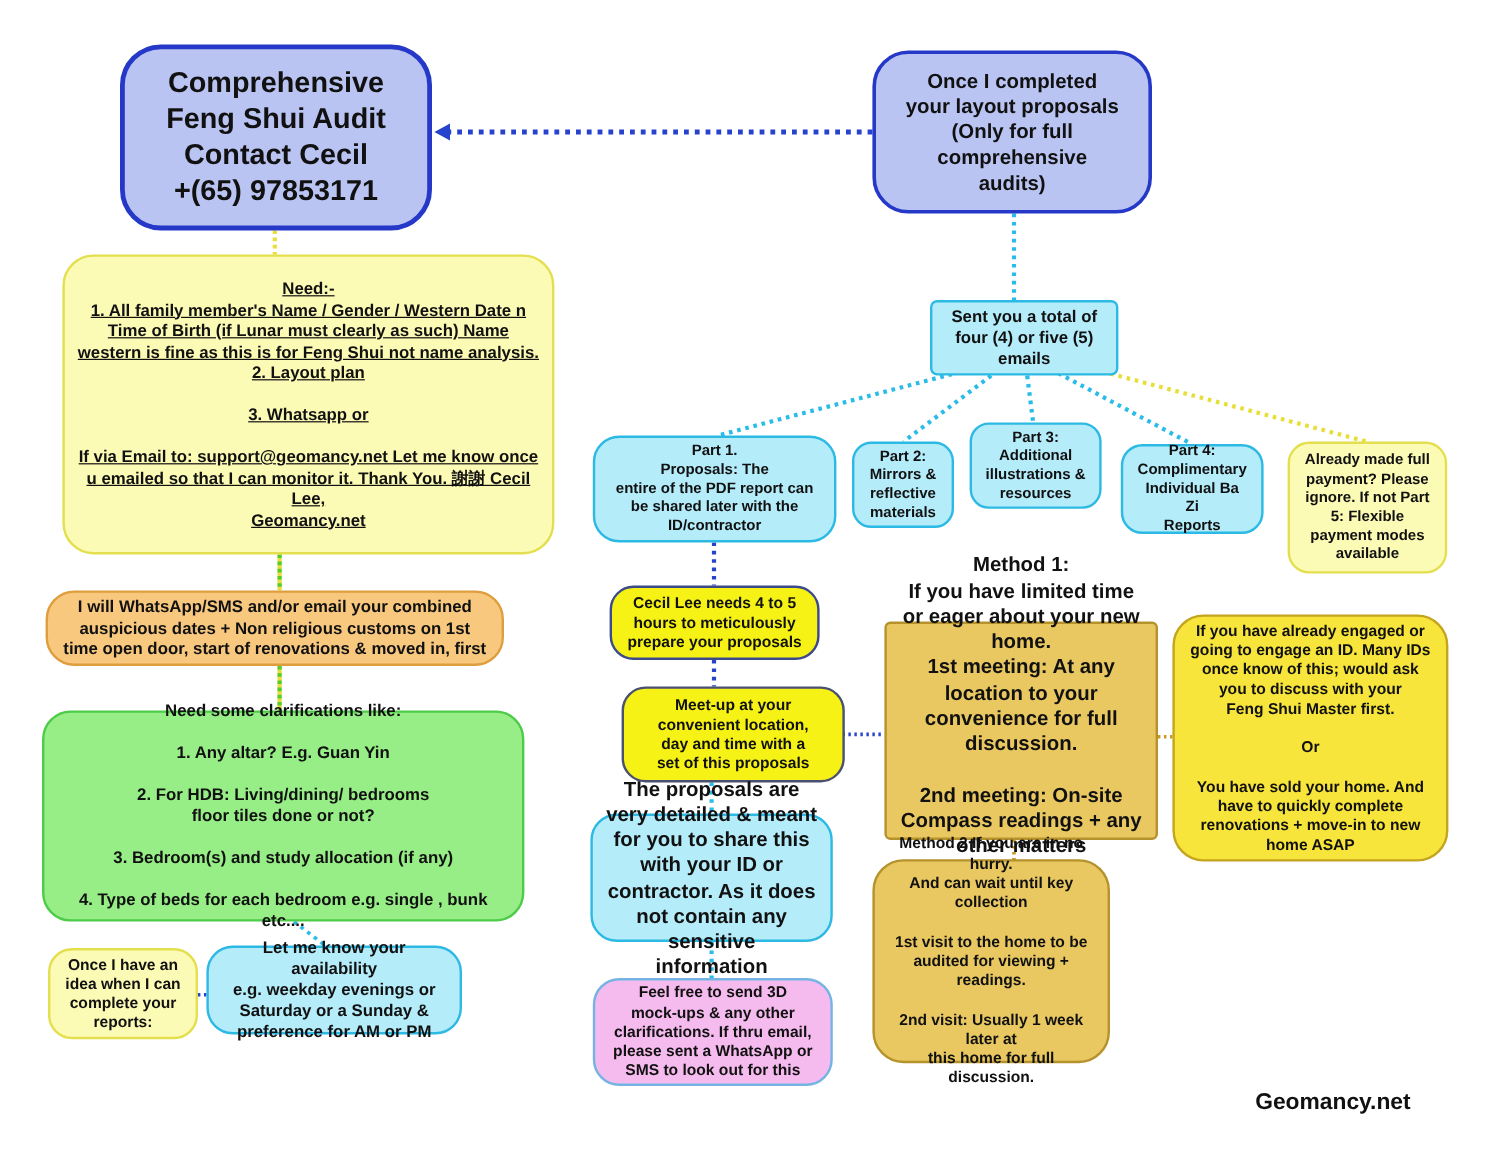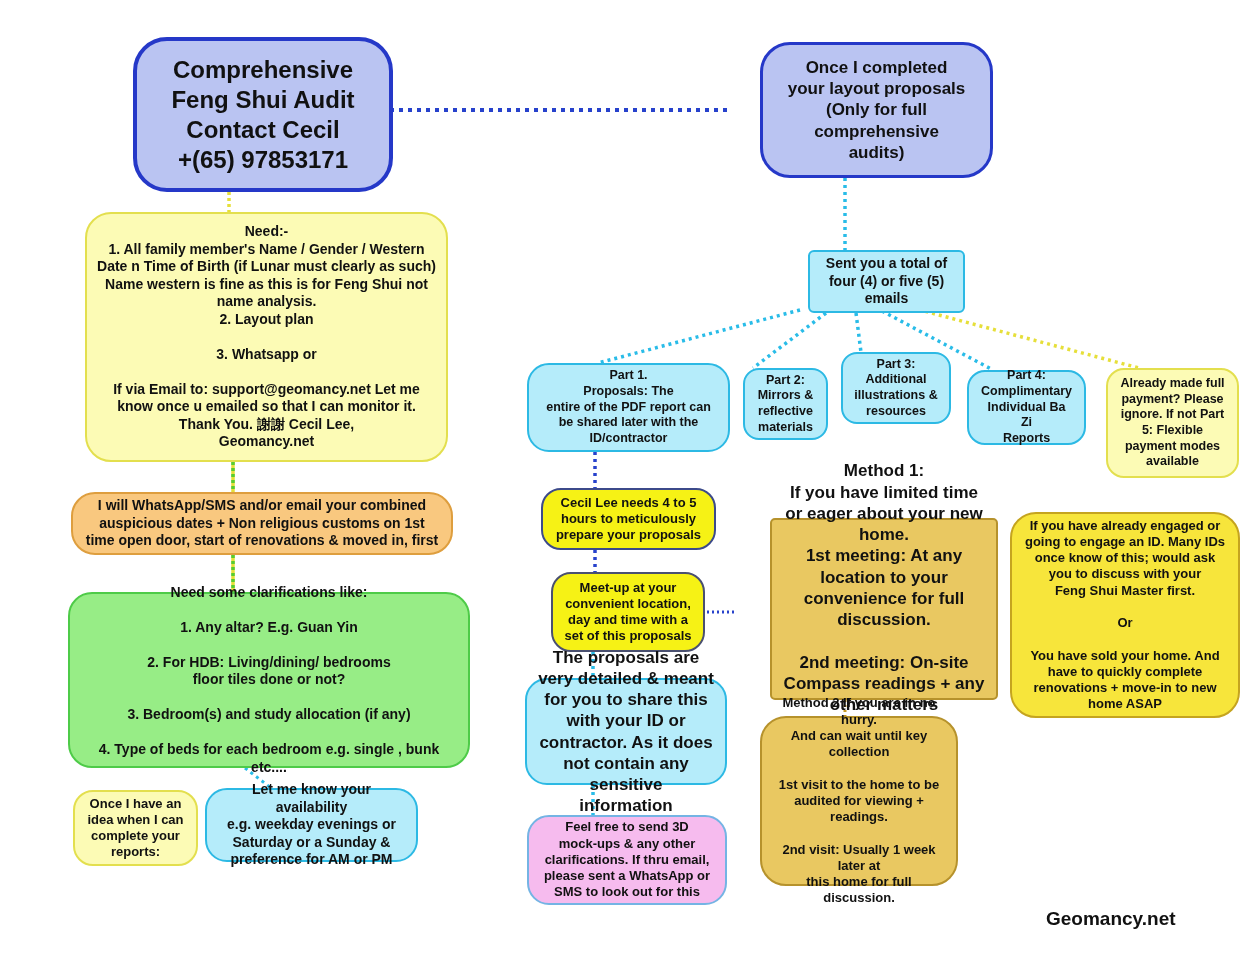--- a/index.html
+++ b/index.html
@@ -3,21 +3,21 @@
 <meta charset="utf-8">
 <style>
   html,body{margin:0;padding:0;background:#ffffff;}
   #canvas{
     position:relative;width:1241px;height:965px;background:#ffffff;overflow:hidden;
     font-family:"Liberation Sans",sans-serif;
   }
   .box{
     position:absolute;box-sizing:border-box;border:2px solid;border-radius:20px;
     display:flex;align-items:center;justify-content:center;text-align:center;
-    white-space:pre-line;font-weight:bold;color:#111;padding:6px 10px;line-height:1.25;margin-left:33px;
+    white-space:pre-line;font-weight:bold;color:#111;padding:6px 10px;line-height:1.25;
   }
   .blue{background:#bac4f2;border-color:#2538c8;border-width:3px;}
   .paleyellow{background:#fcfbb5;border-color:#e3df4e;}
   .orange{background:#f9c87f;border-color:#de9e3e;}
   .green{background:#97ed86;border-color:#4ecb48;}
   .cyan{background:#b5ecfa;border-color:#2cb9e4;}
   .vividyellow{background:#f6f215;border-color:#3c4a8a;}
   .gold{background:#e9c861;border-color:#b6922c;}
   .brightgold{background:#f7e53b;border-color:#c5a41f;}
   .pink{background:#f6bbee;border-color:#74b4e4;}
@@ -73,21 +73,21 @@
 Feng Shui Audit
 Contact Cecil
 +(65) 97853171</div>
 
   <div class="box blue" style="left:727px;top:42px;width:233px;height:136px;font-size:17px;border-radius:30px;">Once I completed
 your layout proposals
 (Only for full
 comprehensive
 audits)</div>
 
-  <div class="box paleyellow" style="left:52px;top:212px;width:363px;height:250px;font-size:14px;border-radius:26px;">Need:-
+  <div class="box paleyellow" style="left:52px;top:212px;width:410px;height:250px;font-size:14px;border-radius:26px;text-decoration:underline;">Need:-
 1. All family member's Name / Gender / Western Date n Time of Birth (if Lunar must clearly as such) Name western is fine as this is for Feng Shui not name analysis.
 2. Layout plan
 
 3. Whatsapp or
 
 If via Email to: support@geomancy.net Let me know once u emailed so that I can monitor it. Thank You. 謝謝 Cecil Lee,
 Geomancy.net</div>
 
   <div class="box orange" style="left:38px;top:492px;width:382px;height:63px;font-size:14px;border-radius:24px;">I will WhatsApp/SMS and/or email your combined auspicious dates + Non religious customs on 1st time open door, start of renovations &amp; moved in, first</div>
 
@@ -141,21 +141,21 @@
 payment? Please
 ignore. If not Part
 5: Flexible
 payment modes
 available</div>
 
   <div class="box vividyellow" style="left:508px;top:488px;width:175px;height:62px;font-size:13px;border-radius:20px;">Cecil Lee needs 4 to 5
 hours to meticulously
 prepare your proposals</div>
 
-  <div class="box vividyellow" style="left:518px;top:572px;width:154px;height:80px;font-size:13px;border-radius:20px;border-color:#4a5070;">Meet-up at your
+  <div class="box vividyellow" style="left:518px;top:572px;width:186px;height:80px;font-size:13px;border-radius:20px;border-color:#4a5070;">Meet-up at your
 convenient location,
 day and time with a
 set of this proposals</div>
 
   <div class="box cyan" style="left:492px;top:678px;width:202px;height:107px;font-size:17px;border-radius:22px;">The proposals are very detailed &amp; meant for you to share this with your ID or contractor. As it does not contain any sensitive
 information</div>
 
   <div class="box pink" style="left:494px;top:815px;width:200px;height:90px;font-size:13px;border-radius:22px;">Feel free to send 3D
 mock-ups &amp; any other
 clarifications. If thru email,

